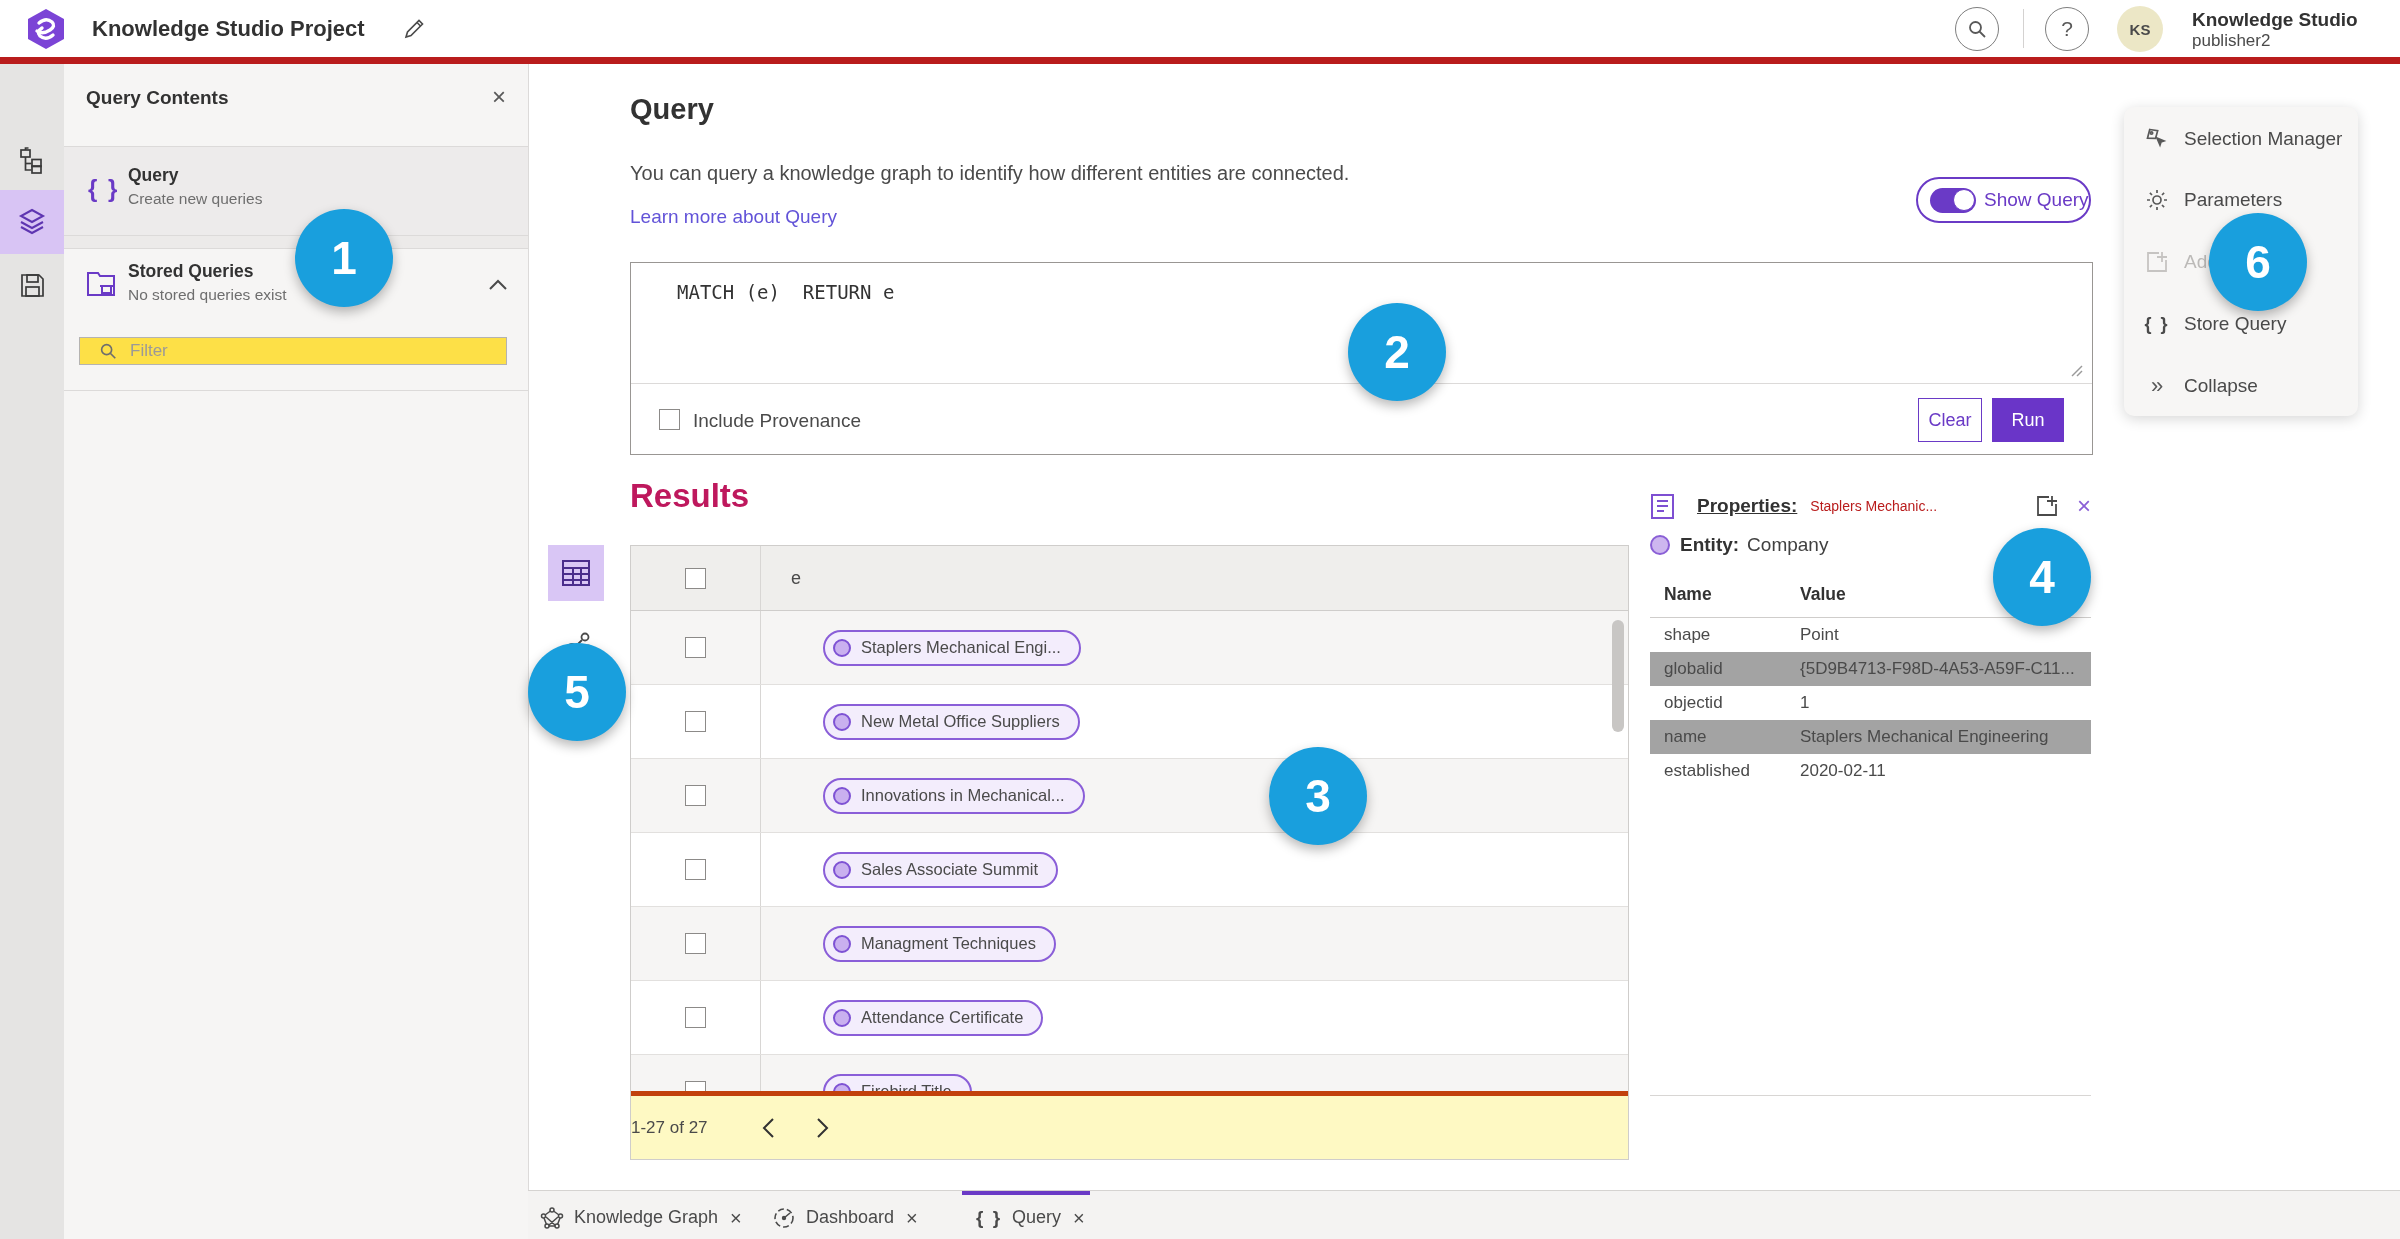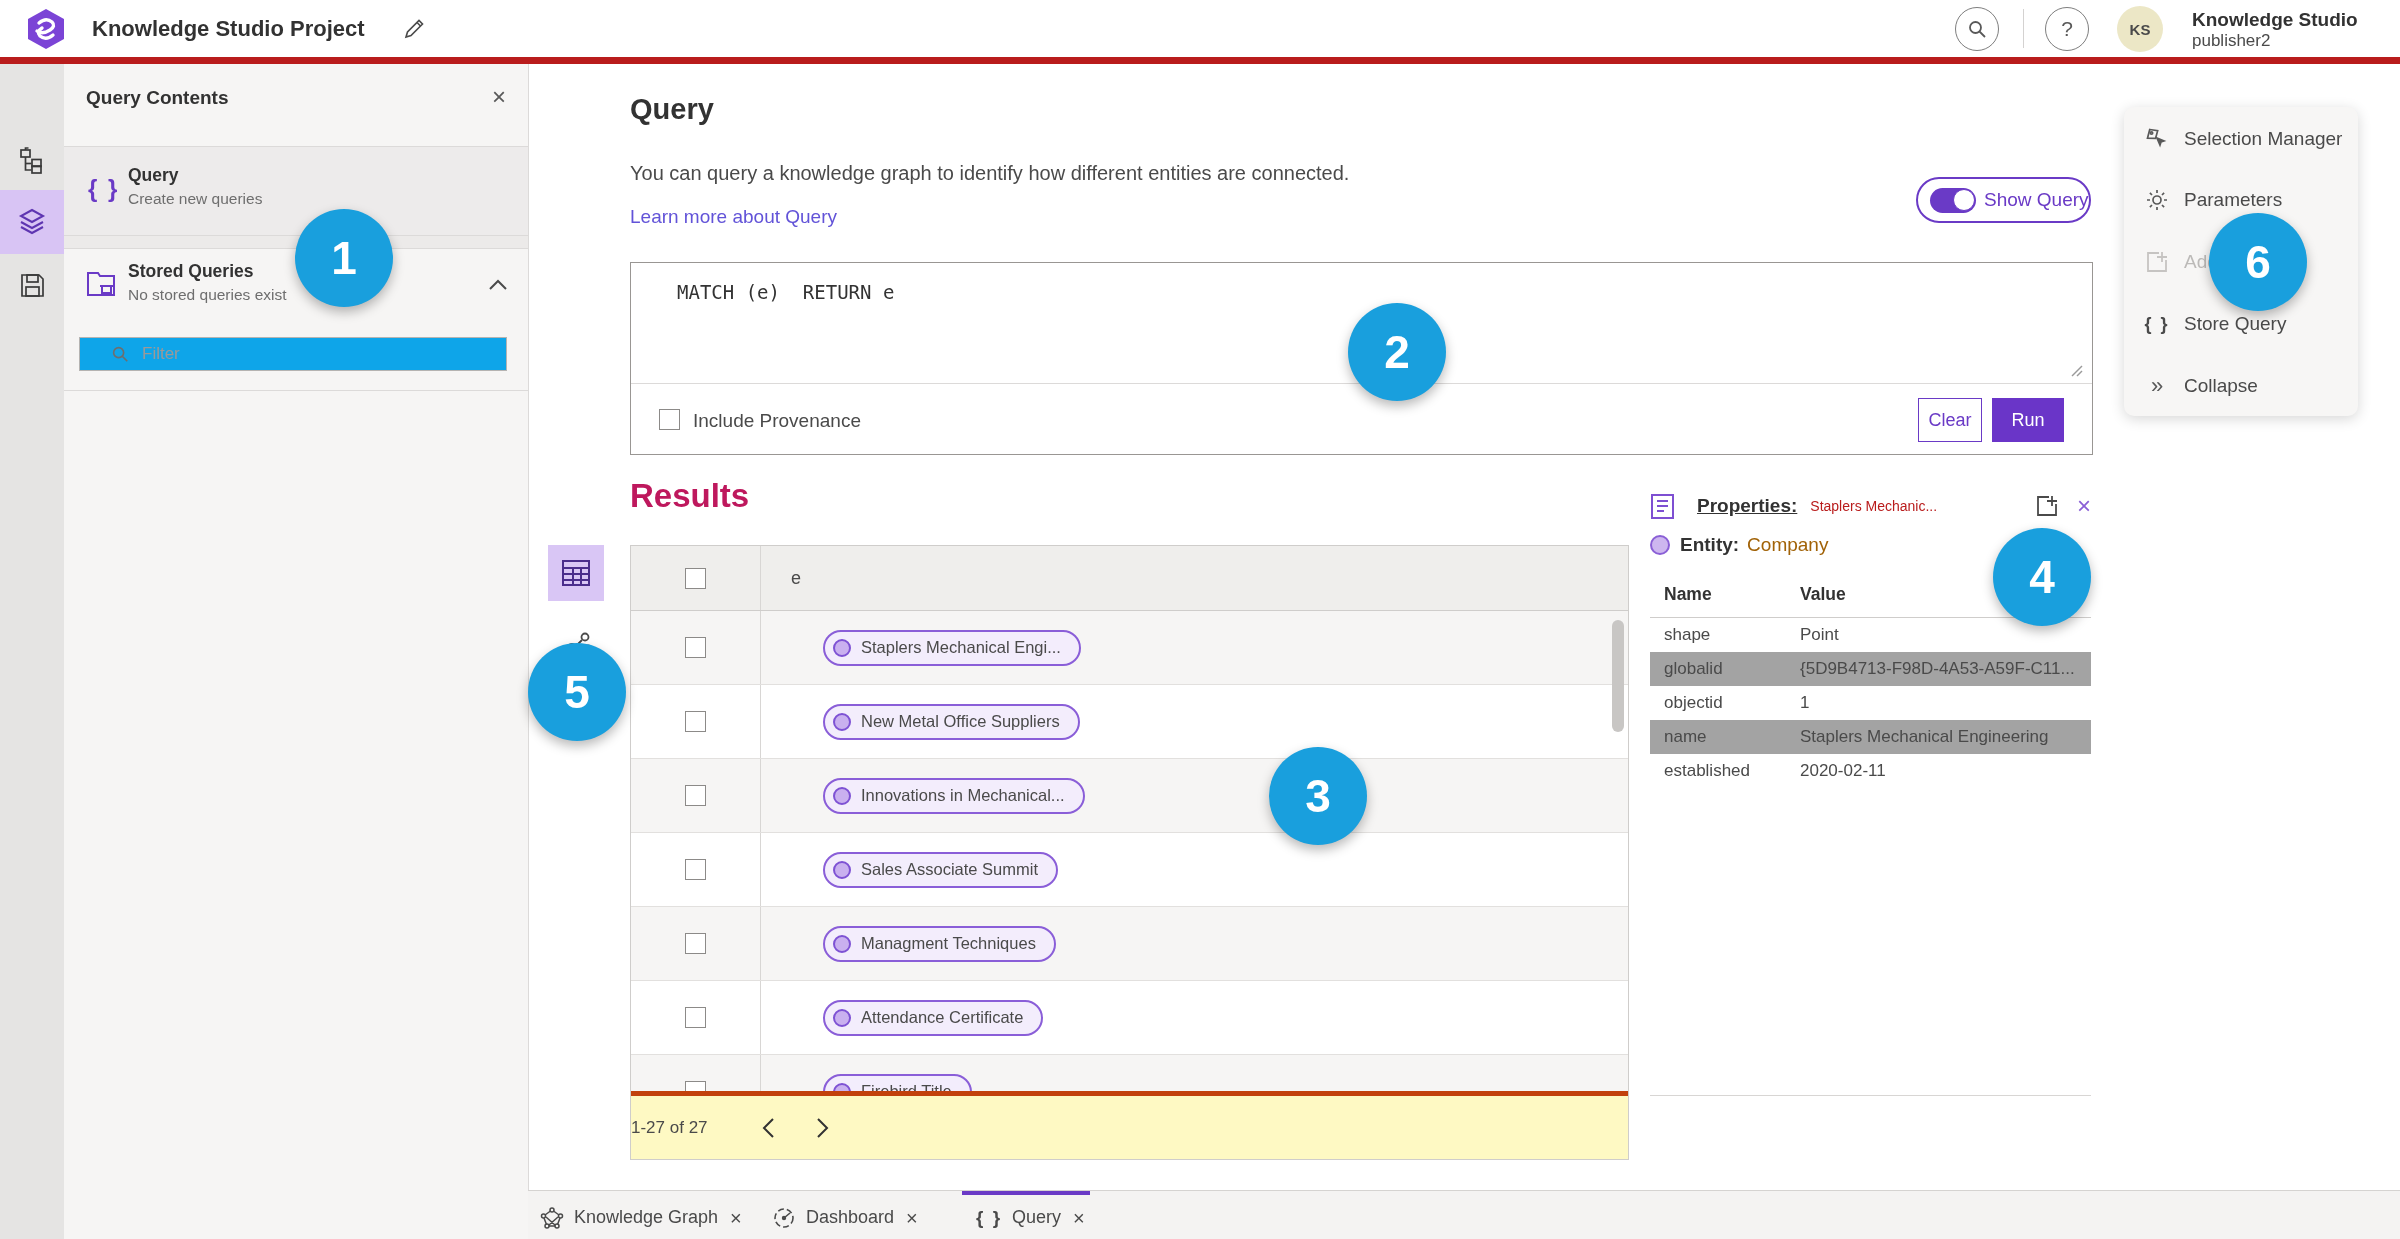--- a/index.html
+++ b/index.html
@@ -27,22 +27,22 @@
   
   .panel{left:64px;top:57px;width:464px;height:1182px;background:#f6f5f4;border-right:1px solid #dcdad9;z-index:10;}
   .panel-title{left:22px;top:30px;font-size:19px;font-weight:600;color:#323232;}
   .panel-close{left:428px;top:28px;font-size:24px;color:#595959;line-height:1;}
   .panel-sep{left:0;width:464px;height:1px;background:#dcdad9;}
   .p-item{left:0;width:464px;}
   .p-item.sel{background:#edebeb;}
   .p-item-title{font-size:17.5px;font-weight:700;color:#323232;}
   .p-item-sub{font-size:15.5px;color:#6e6e6e;margin-top:4px;}
   .gapband{left:0;top:178px;width:464px;height:12px;background:#eceae9;border-top:1px solid #dcdad9;border-bottom:1px solid #dcdad9;}
-  .filter{left:15px;top:280px;width:428px;height:28px;background:#0ea5e9;border:1px solid #b5b3b1;
-          display:flex;align-items:center;padding:16px;box-sizing:border-box;}
+  .filter{left:15px;top:280px;width:428px;height:28px;background:#fde047;border:1px solid #b5b3b1;
+          display:flex;align-items:center;padding:4px;box-sizing:border-box;}
   .filter input{border:0;outline:0;background:transparent;font-size:17px;color:#4a4a4a;flex:1;
                 font-family:"Liberation Sans",sans-serif;}
   .filter input::placeholder{color:#9b9998;}
 
   
   .h1{left:630px;top:93px;font-size:29px;font-weight:700;color:#323232;}
   .desc{left:630px;top:162px;font-size:20px;color:#4a4a4a;}
   .learn{left:630px;top:206px;font-size:19px;color:#6253d8;}
   .show-pill{left:1916px;top:177px;width:175px;height:46px;border:2px solid #6a3ac6;border-radius:25px;
              box-sizing:border-box;display:flex;align-items:center;background:#fff;padding-left:12px;}
@@ -85,21 +85,21 @@
 
   
   .props{left:1650px;top:488px;width:441px;height:680px;}
   .props-hdr{left:0;top:0;width:441px;height:36px;display:flex;align-items:center;}
   .props-title{font-size:19px;font-weight:700;color:#323232;margin-left:22px;text-decoration:underline;}
   .props-link{font-size:14px;color:#b91c1c;margin-left:13px;white-space:nowrap;}
   .props-x{font-size:24px;color:#8a5fd6;line-height:1;margin-left:18px;}
   .ent-row{left:0;top:46px;display:flex;align-items:center;}
   .ent-dot{width:20px;height:20px;border-radius:50%;border:2px solid #8a5fd6;background:#cdb6ef;box-sizing:border-box;}
   .ent-lbl{font-size:19px;font-weight:700;color:#323232;margin-left:10px;}
-  .ent-val{font-size:19px;color:#a16207;margin-left:8px;}
+  .ent-val{font-size:19px;color:#404040;margin-left:8px;}
   .pcols{left:0;top:96px;width:441px;height:30px;display:flex;font-size:17.5px;font-weight:700;color:#323232;}
   .pcols .c1{width:150px;padding-left:14px;box-sizing:border-box;}
   .pline{left:0;top:129px;width:441px;height:1px;background:#cfcdcb;}
   .prow{width:441px;height:34px;display:flex;align-items:center;font-size:17px;color:#4a4a4a;box-sizing:border-box;}
   .prow.g{background:#a3a3a3;}
   .prow .c1{width:150px;padding-left:14px;box-sizing:border-box;flex:0 0 auto;}
   .prow .c2{flex:1;white-space:nowrap;overflow:hidden;}
   .pbot{left:0;top:607px;width:441px;height:1px;background:#d8d6d4;}
   .ppag{left:0;top:618px;width:441px;height:44px;display:flex;align-items:center;justify-content:flex-end;padding-right:12px;box-sizing:border-box;}
 

